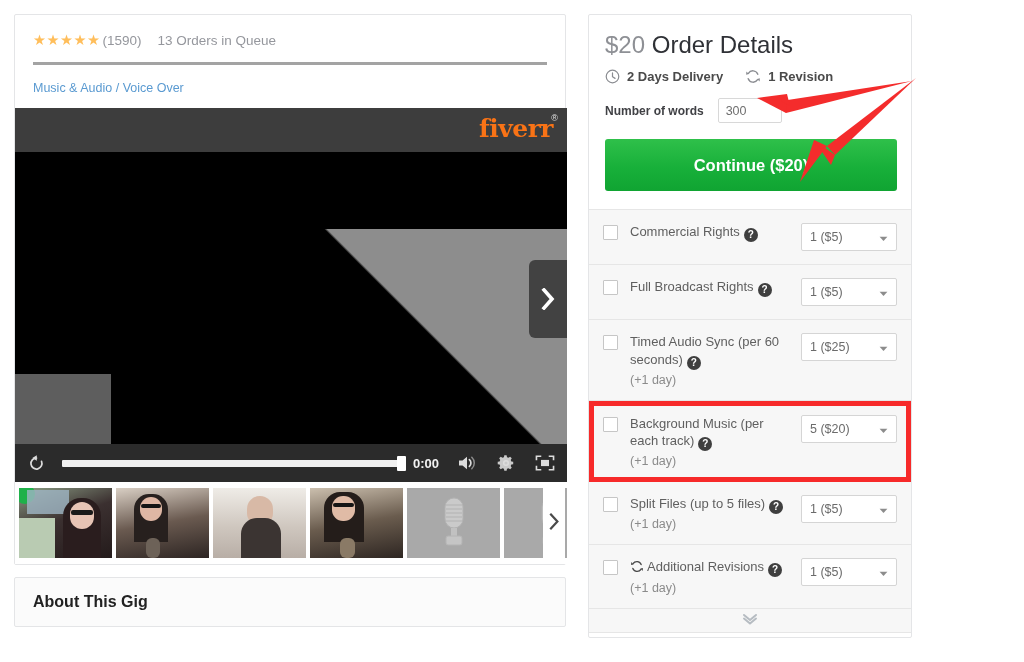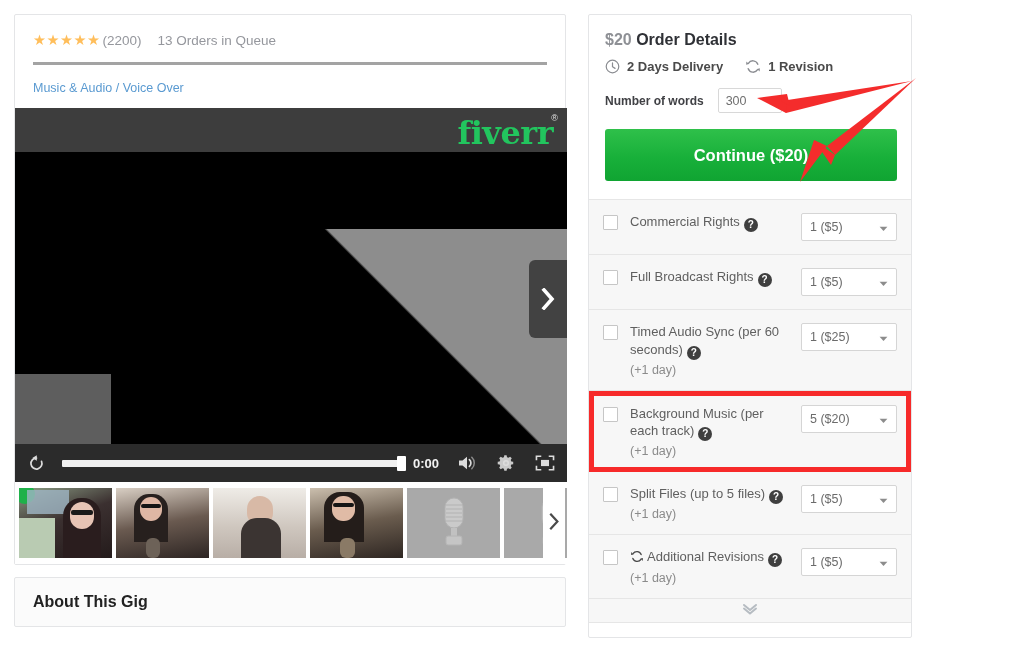--- a/index.html
+++ b/index.html
@@ -41,22 +41,22 @@
   #video-block {
     position: relative; width: 552px; height: 374px;
     background: #000; overflow: hidden;
   }
   #video-topbar {
     position: absolute; left: 0; top: 0; width: 100%; height: 44px;
     background: #3d3d3d;
   }
   #fiverr-logo {
     position: absolute; right: 14px; top: 6px;
-    color: #22c55e; font-family: "DejaVu Serif", serif;
-    font-weight: bold; font-size: 32px; letter-spacing: -0.5px;
+    color: #f97316; font-family: "DejaVu Serif", serif;
+    font-weight: bold; font-size: 25px; letter-spacing: -0.5px;
   }
   #fiverr-reg {
     position: absolute; right: 9px; top: 5px;
     color: #e3e3e3; font-size: 9px;
   }
   #video-stage {
     position: absolute; left: 0; top: 44px; width: 552px; height: 292px;
     background: #000; overflow: hidden;
   }
   #video-diagonal {
@@ -129,21 +129,21 @@
                 padding-left: 18px; background: #fbfbfb; }
   #about-title { font-size: 16px; font-weight: bold; color: #222; }
 
   
   #right-panel {
     position: absolute; left: 588px; top: 14px; width: 324px;
     background: #ffffff; border: 1px solid #e4e5e7; border-radius: 2px;
     height: 624px; overflow: hidden;
   }
   #order-head { padding: 16px 16px 0 16px; }
-  #order-title { font-size: 16px; color: #404145; margin: 0 0 10px 0; font-weight: bold; }
+  #order-title { font-size: 24px; color: #404145; margin: 0 0 10px 0; font-weight: normal; }
   #order-price { color: #8e9095; }
   #order-title-text { color: #2f3136; }
   #meta-row { display: flex; align-items: center; margin-bottom: 14px; }
   .meta-item { display: flex; align-items: center; font-size: 13px;
                font-weight: bold; color: #4a4a4a; }
   .meta-item .mi-icon { margin-right: 7px; display: flex; align-items: center; }
   #meta-gap { width: 22px; }
   #words-row { display: flex; align-items: center; margin-bottom: 16px; }
   #words-label { font-size: 12px; font-weight: bold; color: #404145; margin-right: 14px; }
   #words-input {
@@ -213,21 +213,21 @@
 <div id="page">
 
   <div id="left-col">
 
     <div class="card">
 
       <div id="gig-header">
 
         <div id="rating-row">
           <span id="stars">★★★★★</span>
-          <span id="rating-count">(2200)</span>
+          <span id="rating-count">(1590)</span>
           <span id="orders-queue">13 Orders in Queue</span>
         </div>
 
         <div id="breadcrumb-wrap">
           <a class="crumb-link" href="#">Music &amp; Audio</a><span class="crumb-sep">&nbsp;/&nbsp;</span><a class="crumb-link" href="#">Voice Over</a>
         </div>
       </div>
 
       <div id="video-block">
 

